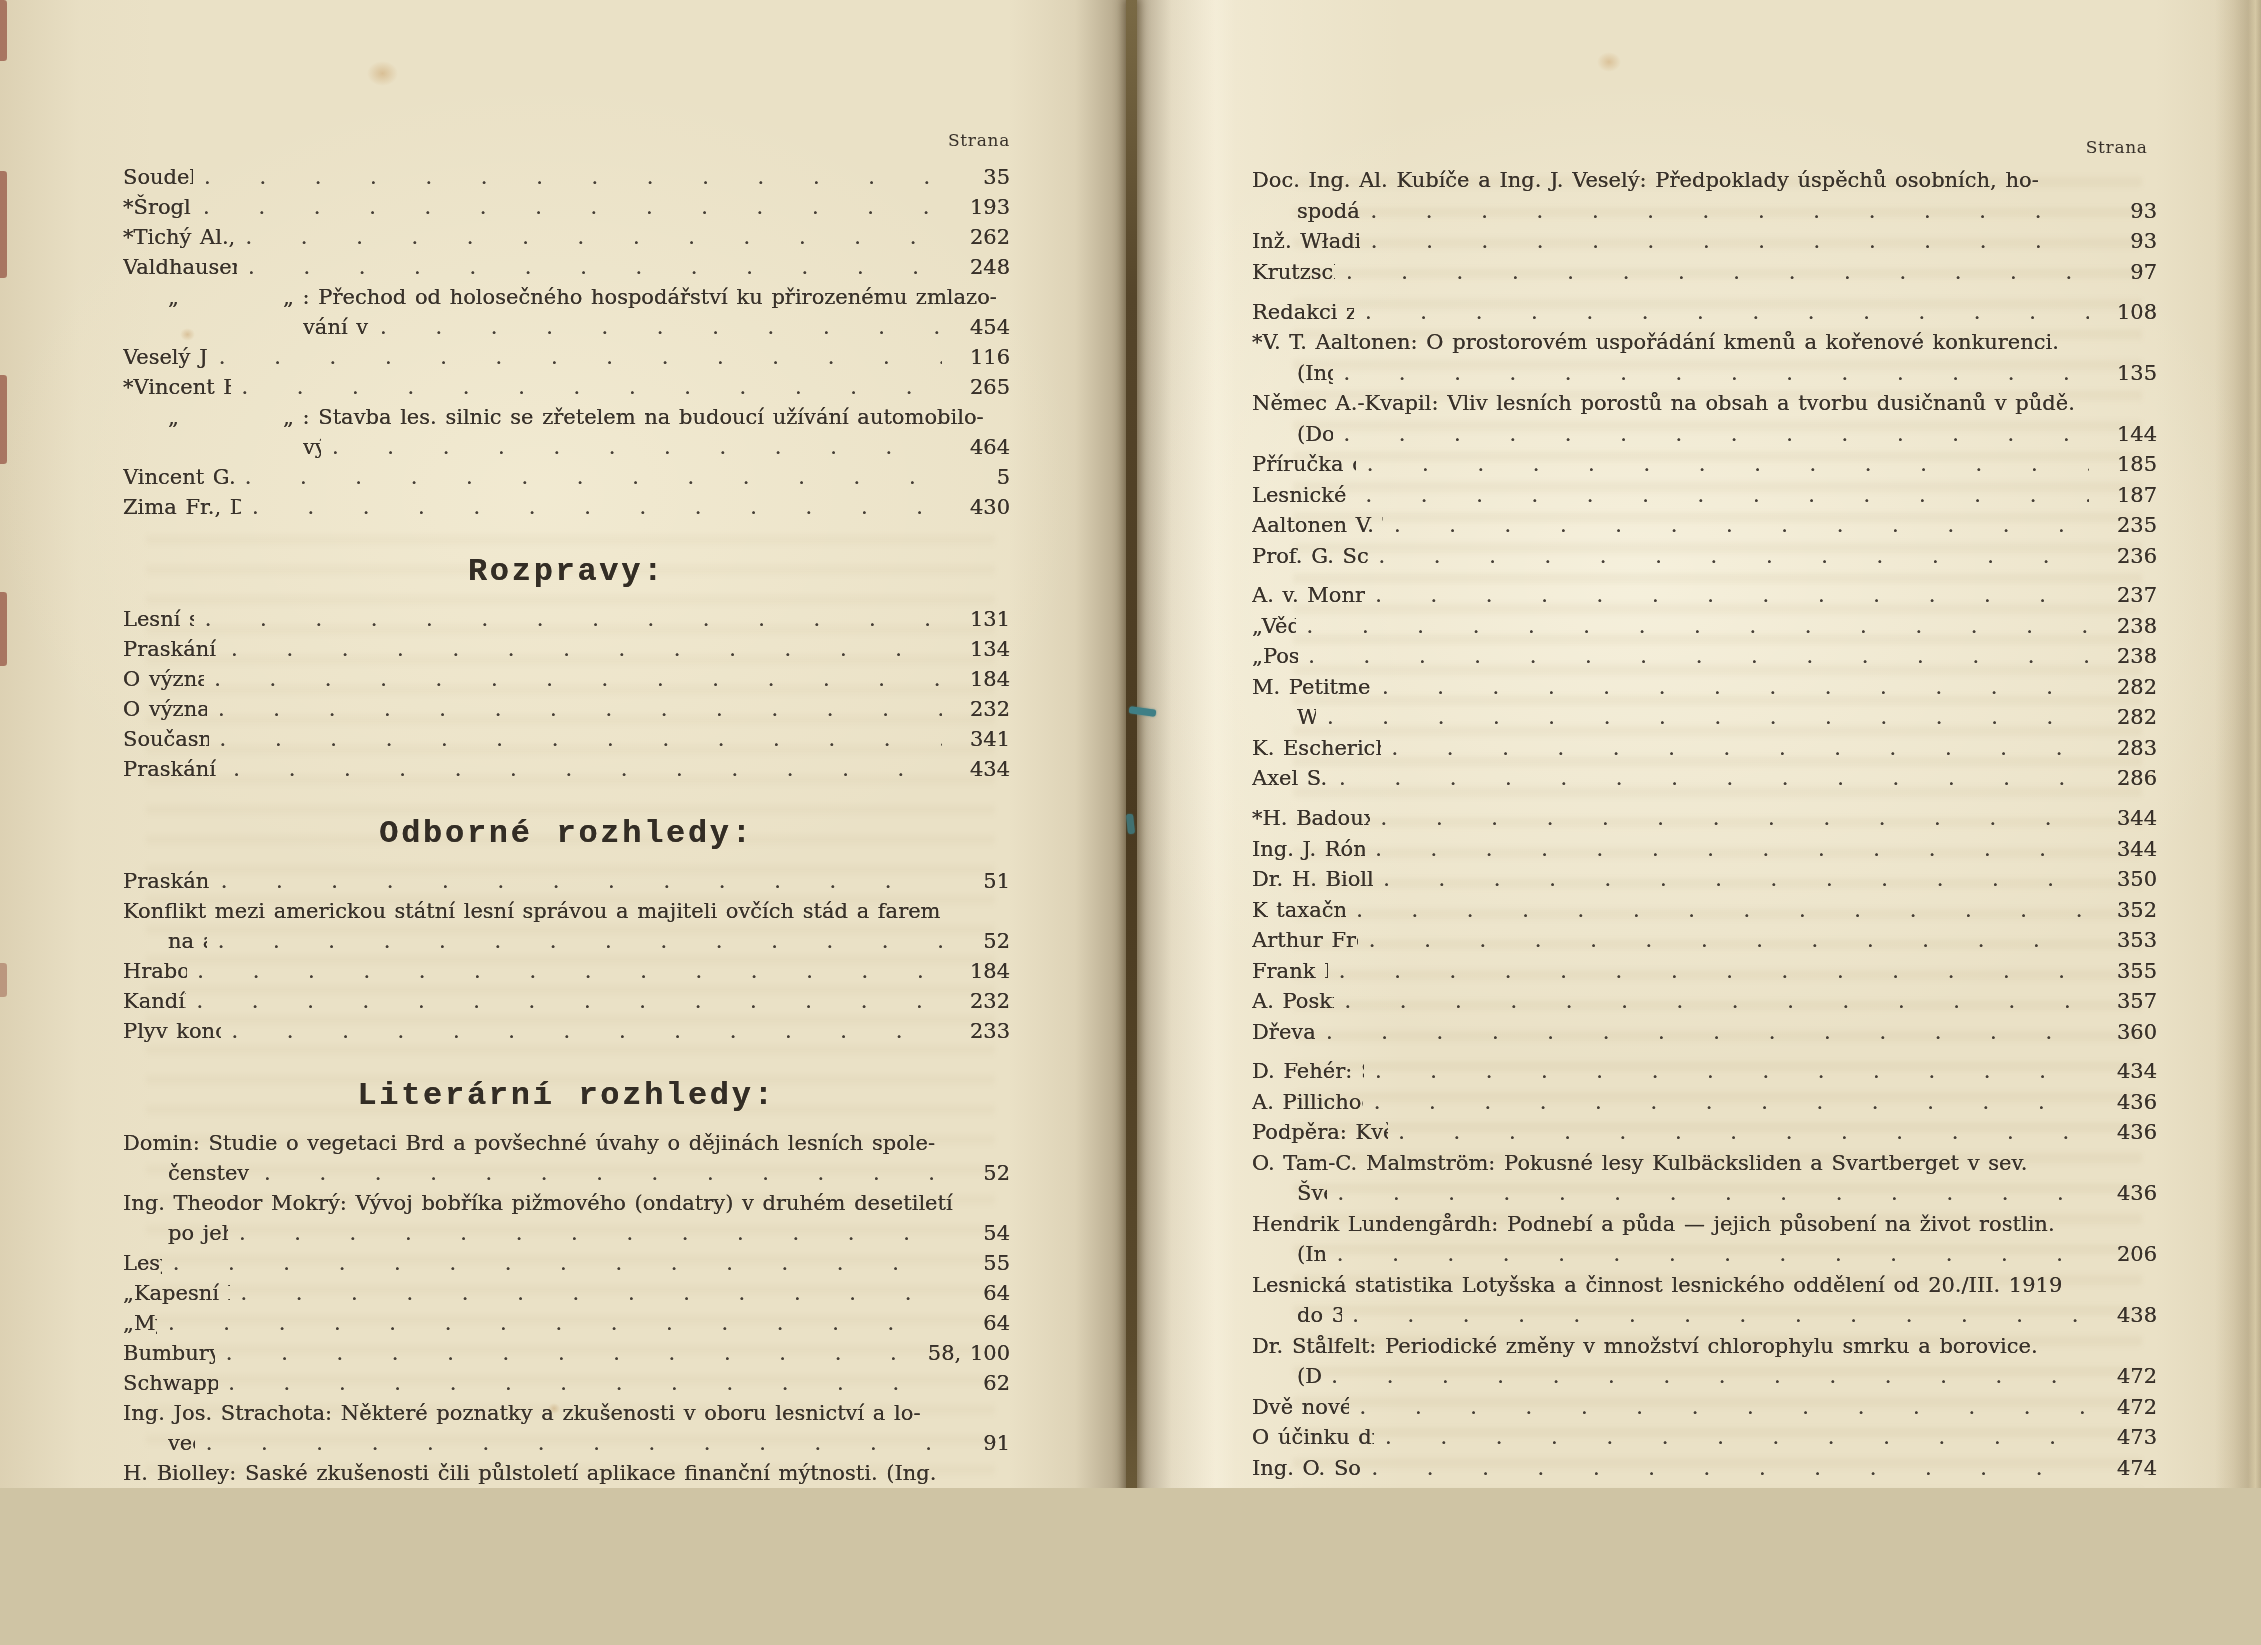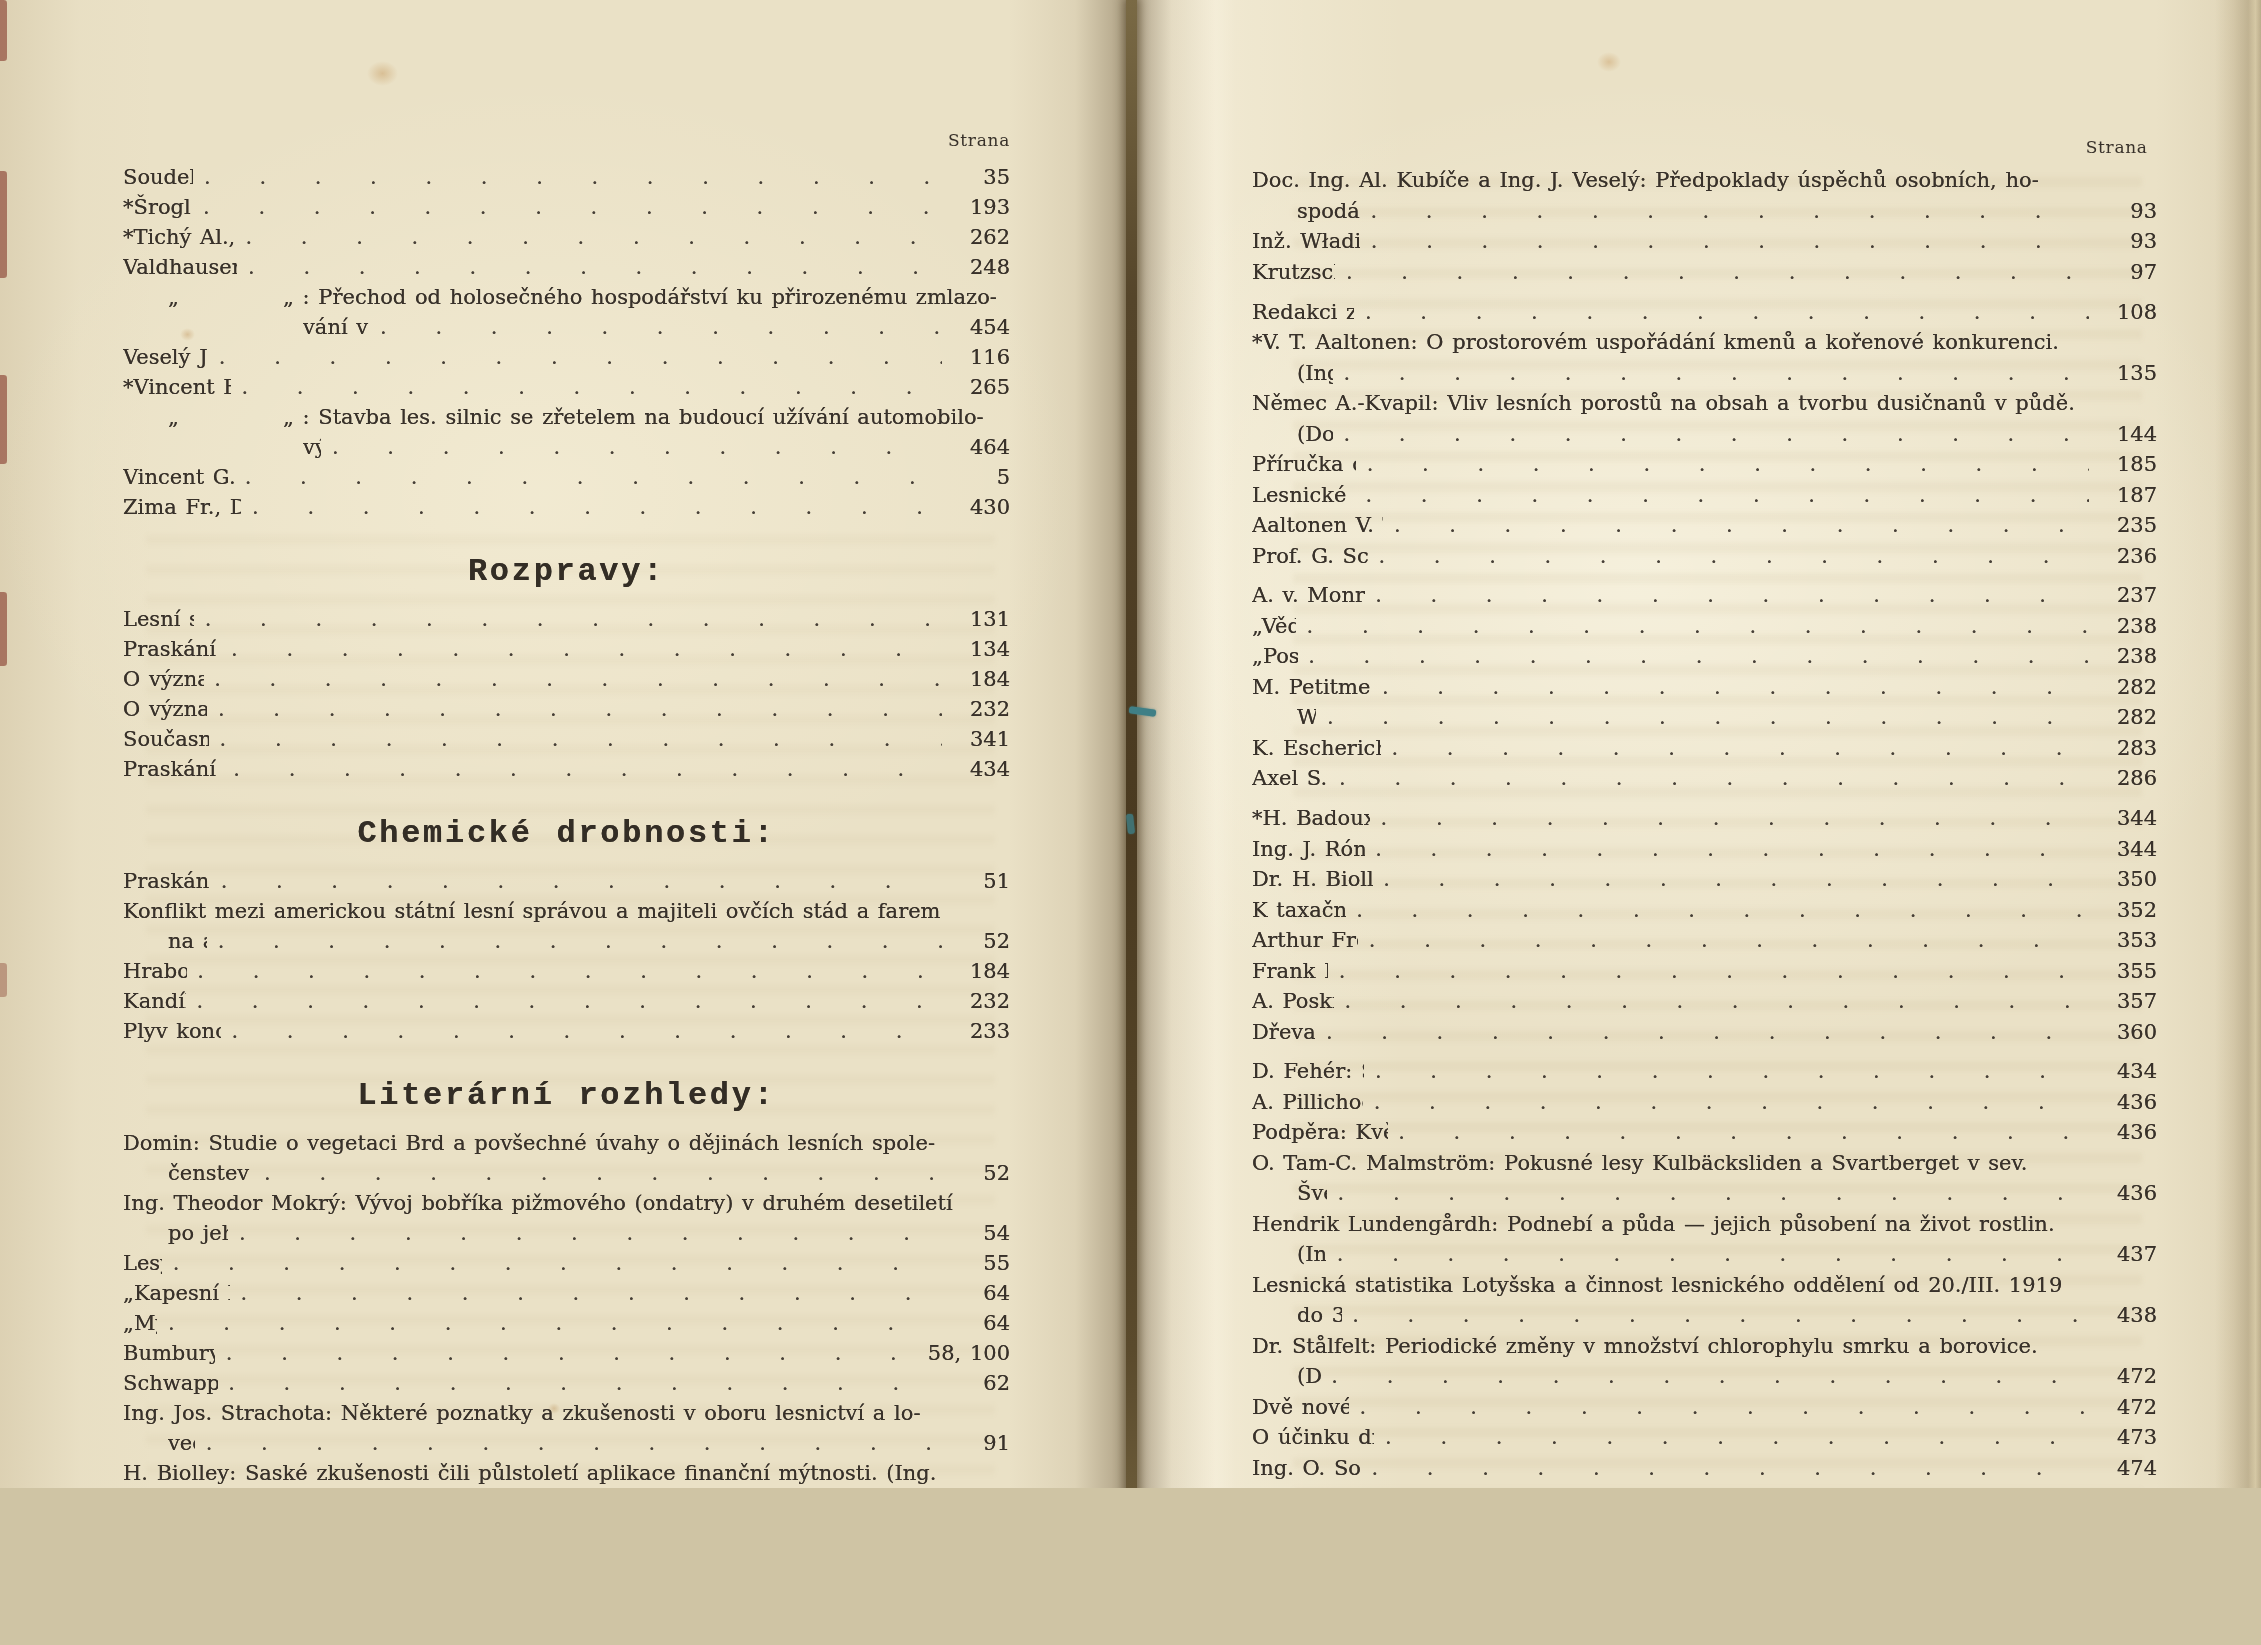--- a/index.html
+++ b/index.html
@@ -128,21 +128,21 @@
         </div>
         <div class="entry">
           <div class="line l0 last"><span class="t">O významu lupiny pro sosnu (Jaroslav Růžička)</span><span class="leader">. . . . . . . . . . . . . . . . . . . . . . . . . . . . . . . . . . . . . . . . . . . . . . . . . . . . . . . . . . . . . . . . . . . . . . . . . . . . . . . . </span><span class="num">232</span></div>
         </div>
         <div class="entry">
           <div class="line l0 last"><span class="t">Současně proudy v lesní statice (Ing. Weingartl)</span><span class="leader">. . . . . . . . . . . . . . . . . . . . . . . . . . . . . . . . . . . . . . . . . . . . . . . . . . . . . . . . . . . . . . . . . . . . . . . . . . . . . . . . </span><span class="num">341</span></div>
         </div>
         <div class="entry">
           <div class="line l0 last"><span class="t">Praskání kůry na listnáčích následkem odvětvení (Šauer)</span><span class="leader">. . . . . . . . . . . . . . . . . . . . . . . . . . . . . . . . . . . . . . . . . . . . . . . . . . . . . . . . . . . . . . . . . . . . . . . . . . . . . . . . </span><span class="num">434</span></div>
         </div>
-        <div class="heading">Chemické drobnosti:</div>
+        <div class="heading">Odborné rozhledy:</div>
         <div class="entry">
           <div class="line l0 last"><span class="t">Praskání kůry na listnáčích následkem odvětvení</span><span class="leader">. . . . . . . . . . . . . . . . . . . . . . . . . . . . . . . . . . . . . . . . . . . . . . . . . . . . . . . . . . . . . . . . . . . . . . . . . . . . . . . . </span><span class="num">51</span></div>
         </div>
         <div class="entry">
           <div class="line l0">Konflikt mezi americkou státní lesní správou a majiteli ovčích stád a farem</div>
           <div class="line l1 last"><span class="t">na americkém západě</span><span class="leader">. . . . . . . . . . . . . . . . . . . . . . . . . . . . . . . . . . . . . . . . . . . . . . . . . . . . . . . . . . . . . . . . . . . . . . . . . . . . . . . . </span><span class="num">52</span></div>
         </div>
         <div class="entry">
           <div class="line l0 last"><span class="t">Hraboš ničitelem sosnových kultur</span><span class="leader">. . . . . . . . . . . . . . . . . . . . . . . . . . . . . . . . . . . . . . . . . . . . . . . . . . . . . . . . . . . . . . . . . . . . . . . . . . . . . . . . </span><span class="num">184</span></div>
         </div>
@@ -279,21 +279,21 @@
         </div>
         <div class="entry">
           <div class="line l0 last"><span class="t">Podpěra: Květena Moravy ve vztazích systematických a geobotanických. (Klika)</span><span class="leader">. . . . . . . . . . . . . . . . . . . . . . . . . . . . . . . . . . . . . . . . . . . . . . . . . . . . . . . . . . . . . . . . . . . . . . . . . . . . . . . . </span><span class="num">436</span></div>
         </div>
         <div class="entry">
           <div class="line l0">O. Tam-C. Malmström: Pokusné lesy Kulbäcksliden a Svartberget v sev.</div>
           <div class="line l1 last"><span class="t">Švédsku. (Klika)</span><span class="leader">. . . . . . . . . . . . . . . . . . . . . . . . . . . . . . . . . . . . . . . . . . . . . . . . . . . . . . . . . . . . . . . . . . . . . . . . . . . . . . . . </span><span class="num">436</span></div>
         </div>
         <div class="entry">
           <div class="line l0">Hendrik Lundengårdh: Podnebí a půda — jejich působení na život rostlin.</div>
-          <div class="line l1 last"><span class="t">(Ing. Weingartl)</span><span class="leader">. . . . . . . . . . . . . . . . . . . . . . . . . . . . . . . . . . . . . . . . . . . . . . . . . . . . . . . . . . . . . . . . . . . . . . . . . . . . . . . . </span><span class="num">437</span></div>
+          <div class="line l1 last"><span class="t">(Ing. Weingartl)</span><span class="leader">. . . . . . . . . . . . . . . . . . . . . . . . . . . . . . . . . . . . . . . . . . . . . . . . . . . . . . . . . . . . . . . . . . . . . . . . . . . . . . . . </span><span class="num">206</span></div>
         </div>
         <div class="entry">
           <div class="line l0">Lesnická statistika Lotyšska a činnost lesnického oddělení od 20./III. 1919</div>
           <div class="line l1 last"><span class="t">do 31./III. 1925. (J. Frič)</span><span class="leader">. . . . . . . . . . . . . . . . . . . . . . . . . . . . . . . . . . . . . . . . . . . . . . . . . . . . . . . . . . . . . . . . . . . . . . . . . . . . . . . . </span><span class="num">438</span></div>
         </div>
         <div class="entry">
           <div class="line l0">Dr. Stålfelt: Periodické změny v množství chlorophylu smrku a borovice.</div>
           <div class="line l1 last"><span class="t">(Dr. Havelík)</span><span class="leader">. . . . . . . . . . . . . . . . . . . . . . . . . . . . . . . . . . . . . . . . . . . . . . . . . . . . . . . . . . . . . . . . . . . . . . . . . . . . . . . . </span><span class="num">472</span></div>
         </div>
         <div class="entry">

